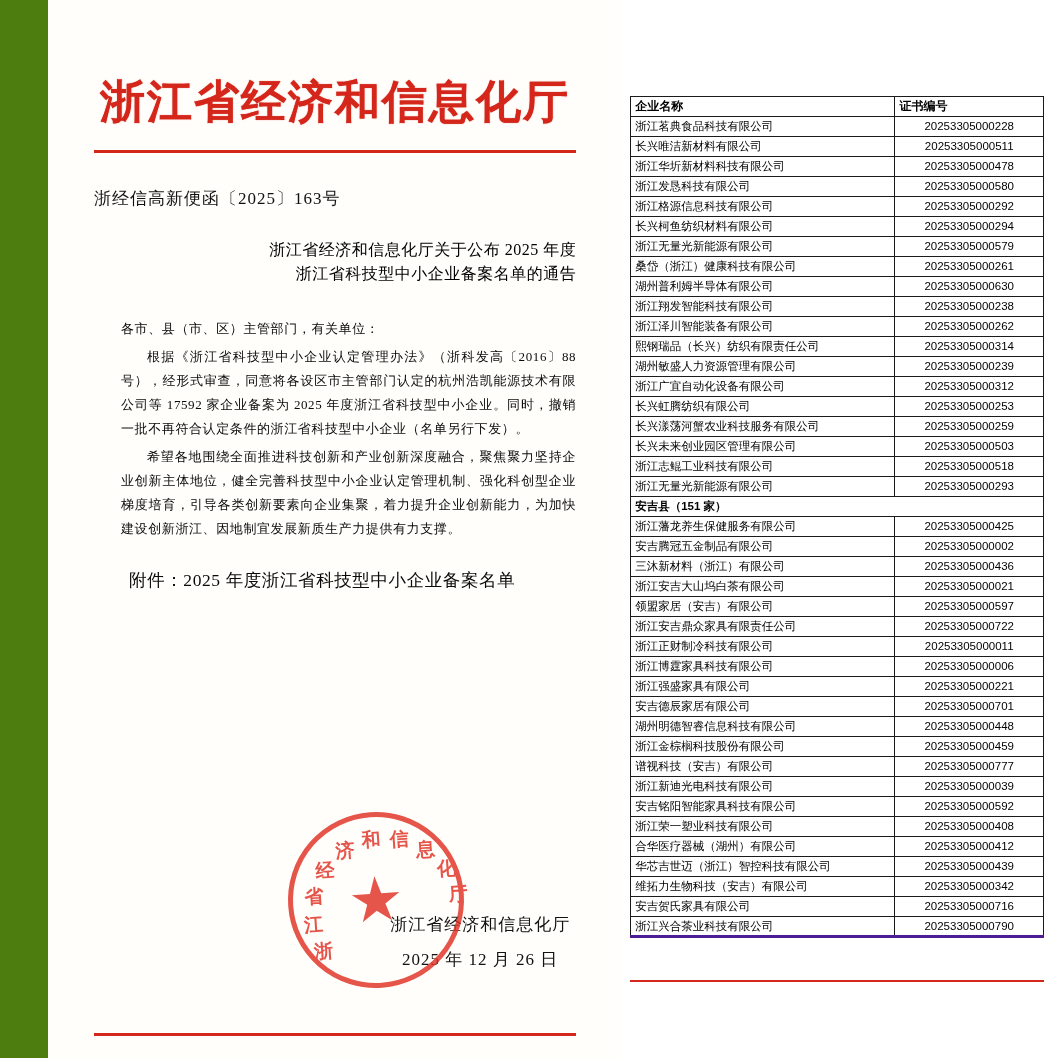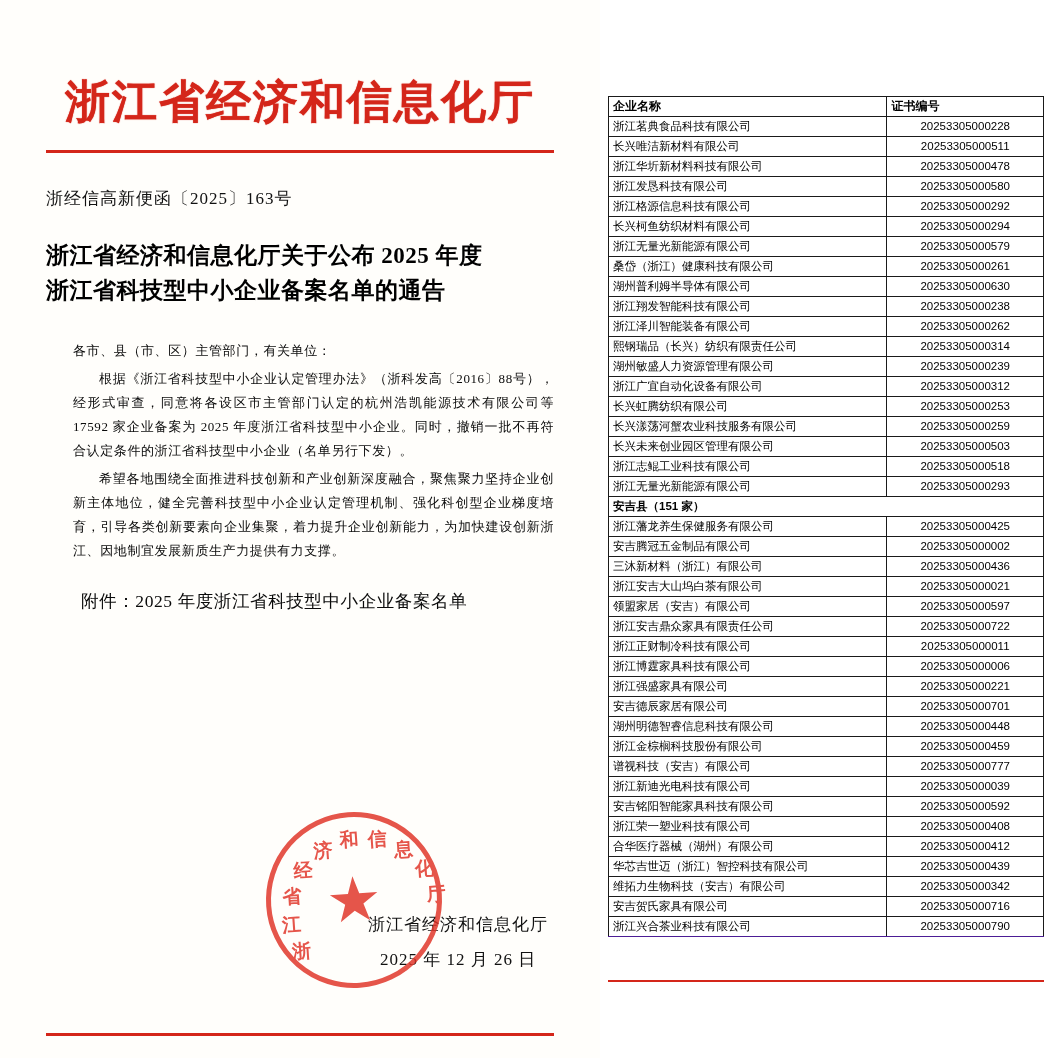--- a/index.html
+++ b/index.html
@@ -5,23 +5,24 @@
   * { box-sizing: border-box; }
   html, body {
     margin: 0; padding: 0;
     width: 1058px; height: 1058px;
     background: #ffffff;
     font-family: "Liberation Serif", "DejaVu Serif", serif;
   }
   .page {
     position: relative;
     width: 1058px; height: 1058px;
-    background: #0ea5e9;
+    background: #4d7c0f;
     display: flex;
     overflow: hidden;
+    padding-left: 48px;
   }
 
   
   .doc {
     position: relative;
     width: 600px;
     height: 1058px;
     background: #fffefb;
     padding: 40px 46px 0 46px;
   }
@@ -48,23 +49,23 @@
     width: 100%;
   }
   .doc-number {
     text-align: left;
     font-size: 17px;
     color: #111;
     margin-top: 34px;
     letter-spacing: 1px;
   }
   .doc-title {
-    text-align: left;
-    font-weight: bold;
-    font-size: 23px;
+    text-align: right;
+    font-weight: normal;
+    font-size: 16px;
     line-height: 1.55;
     color: #000;
     margin-top: 28px;
     letter-spacing: 0.5px;
   }
   .doc-body {
     margin-top: 30px;
     font-size: 13px;
     line-height: 1.85;
     color: #0a0a0a;
@@ -158,21 +159,21 @@
     text-align: left;
     font-weight: bold;
     font-size: 12px;
   }
   td.name { text-align: left; width: 64%; }
   td.code { text-align: center; width: 36%; font-family: "Liberation Sans", "DejaVu Sans", sans-serif; }
   tr.group-row td {
     text-align: left;
     font-weight: bold;
   }
-  tr.last-row td { border-bottom: 1px solid #4c1d95; }
+  tr.last-row td { border-bottom: 3px solid #4c1d95; }
   .bottom-red-line {
     position: absolute;
     left: 8px; right: 14px;
     bottom: 76px;
     height: 2px;
     background: #d4261a;
   }
 </style>
 </head>
 <body>

